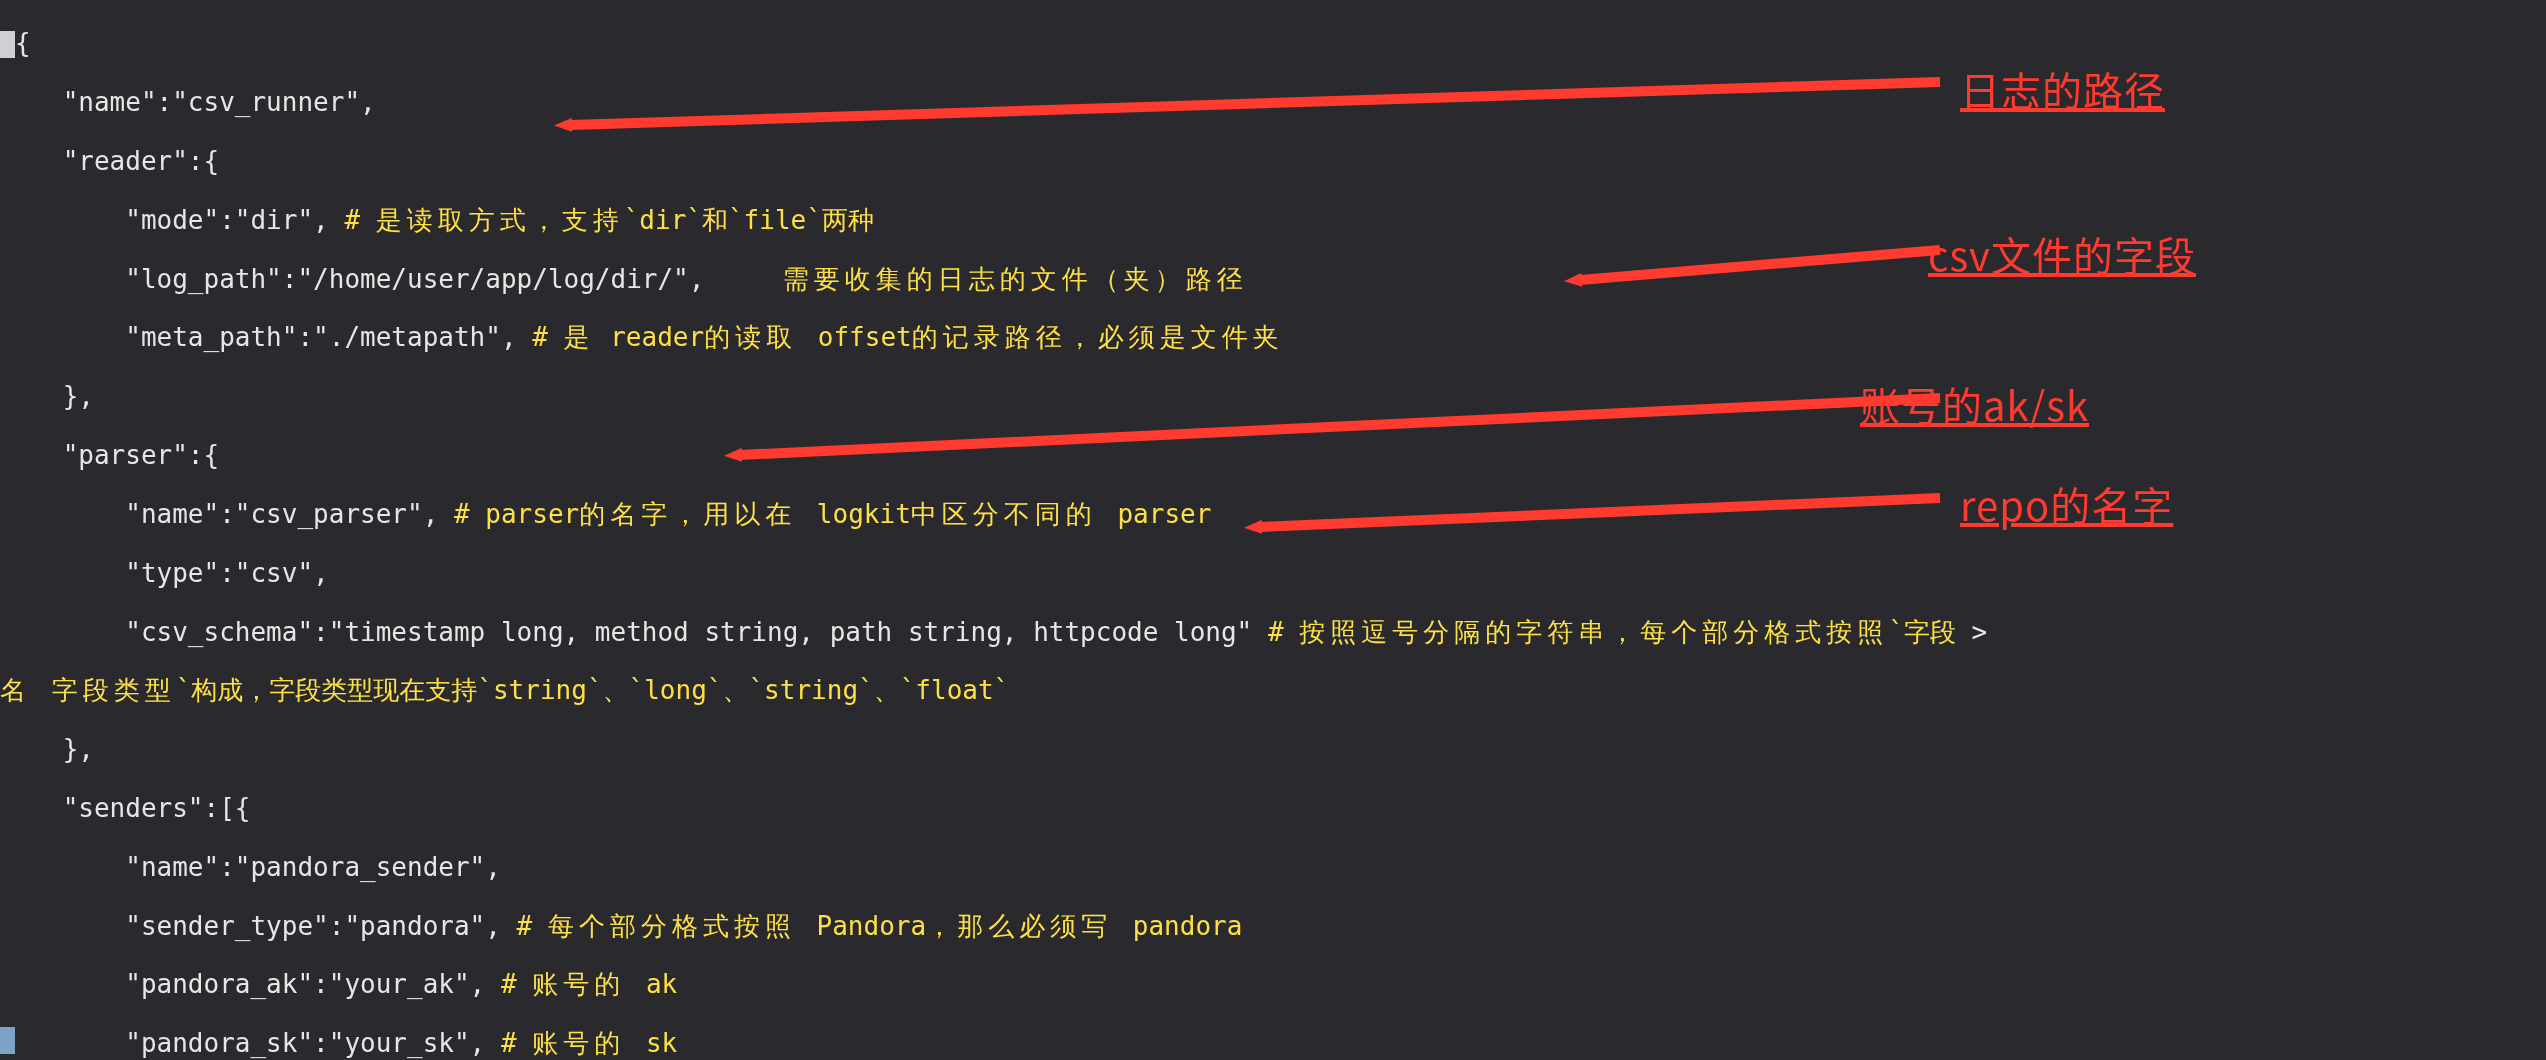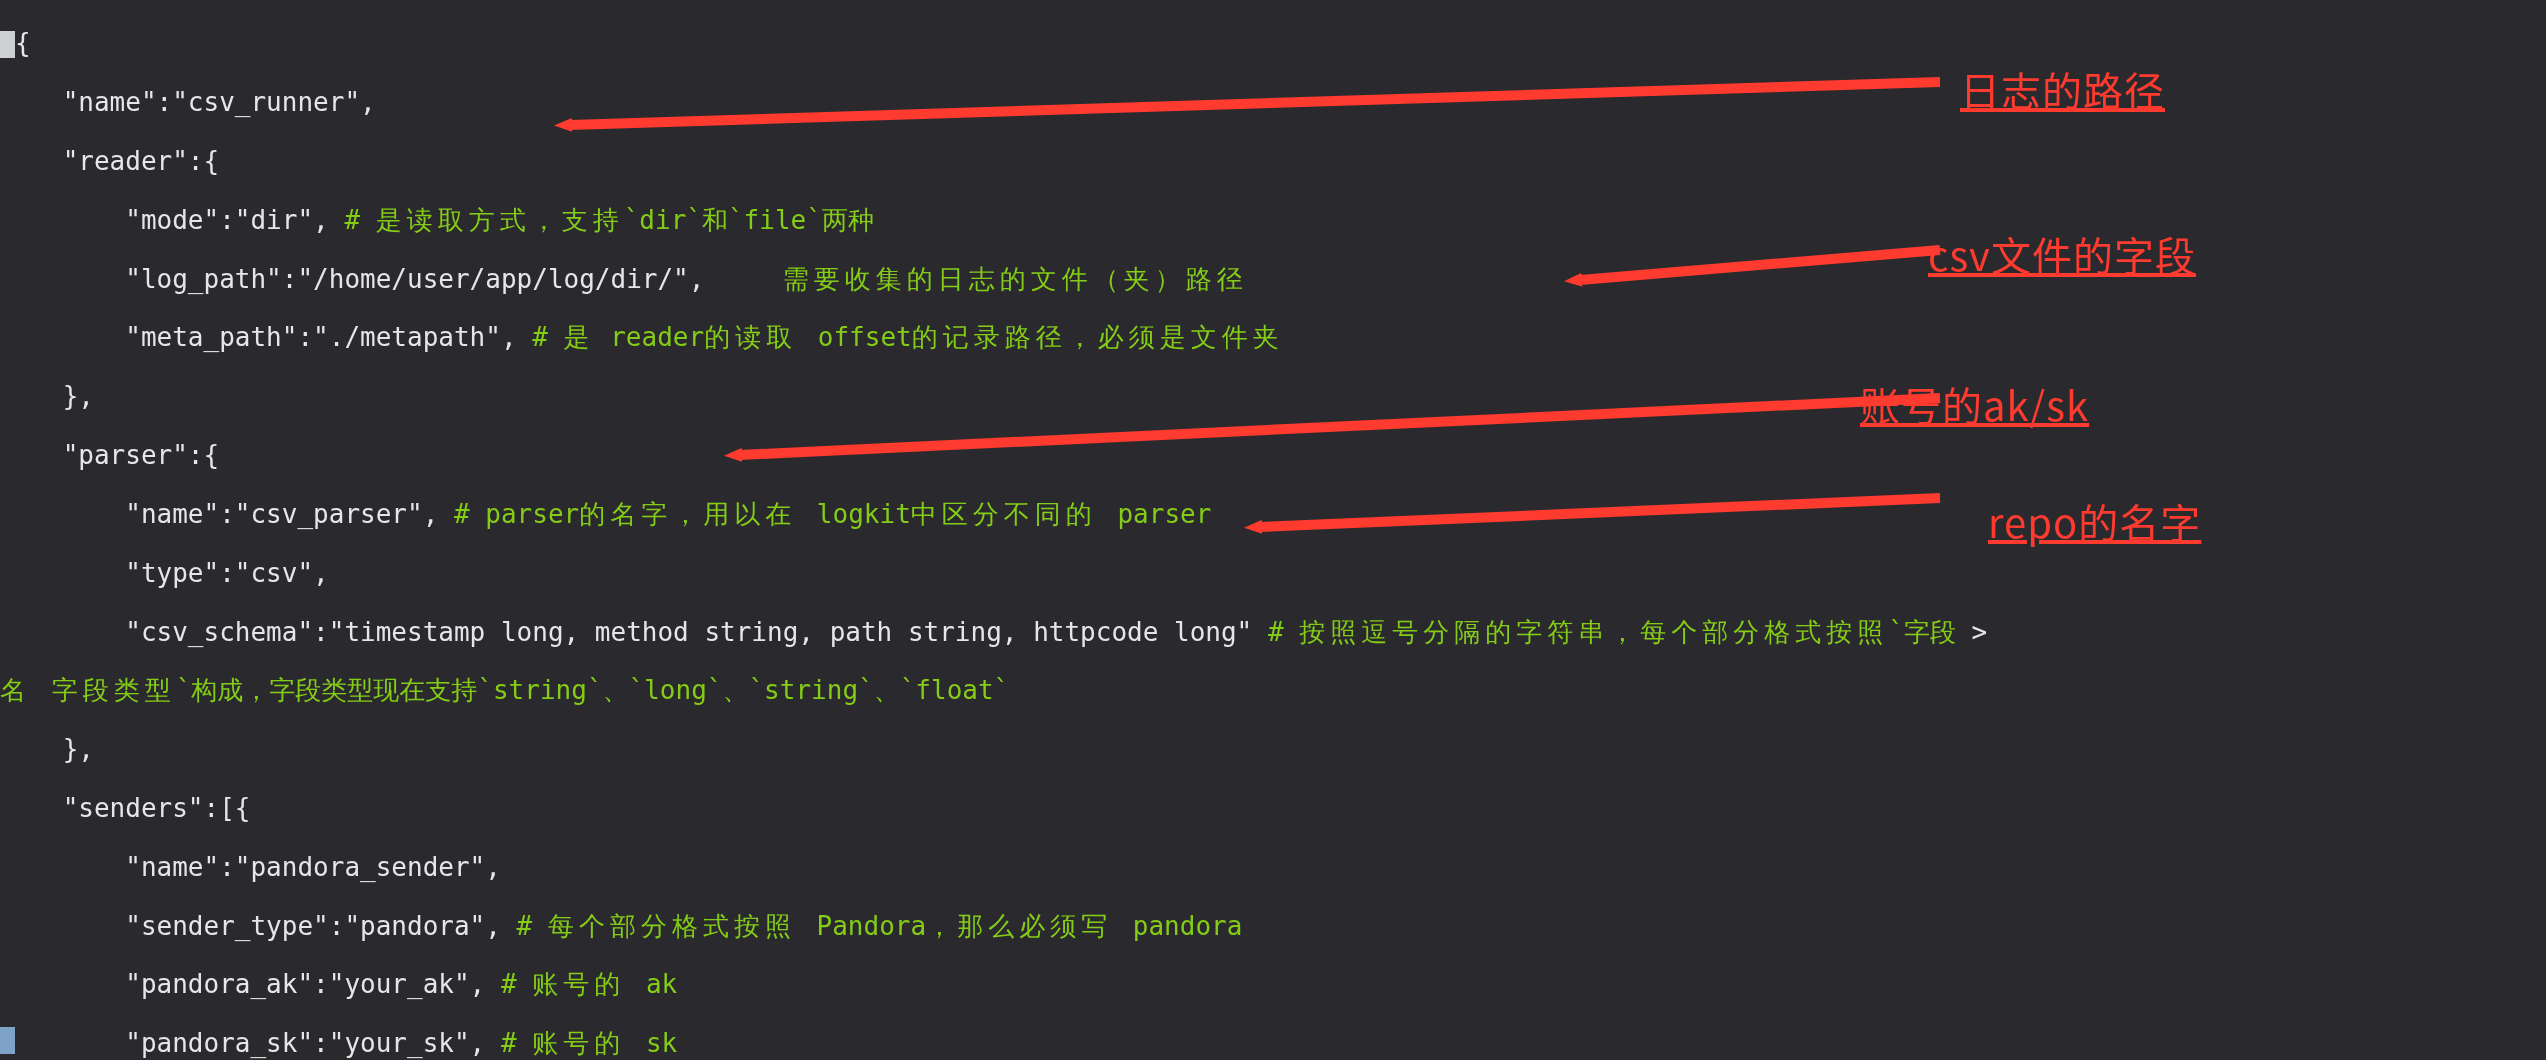--- a/index.html
+++ b/index.html
@@ -18,21 +18,21 @@
     left: 0;
     top: 0;
     width: 100%;
     white-space: pre;
     line-height: 29.4px;
   }
   .line { display: block; }
   .key     { color: #e6e6e6; }
   .str     { color: #e6e6e6; }
   .punct   { color: #e6e6e6; }
-  .comment { color: #84cc16; letter-spacing: 5px; }
+  .comment { color: #fde047; letter-spacing: 5px; }
   .comment .tight { letter-spacing: 0; }
   .tight { letter-spacing: 0; }
   .cursor {
     display: inline-block;
     width: 15px;
     height: 27px;
     background: #cfd0d3;
     vertical-align: text-bottom;
   }
   .cursor-bottom {
@@ -83,21 +83,21 @@
 
 
 
 </div>
 
 <div class="cursor-bottom"></div>
 
 <div class="annotation" style="left:1960px; top:60px;">日志的路径</div>
 <div class="annotation" style="left:1928px; top:225px;">csv文件的字段</div>
 <div class="annotation" style="left:1860px; top:375px;">账号的ak/sk</div>
-<div class="annotation" style="left:1960px; top:492px;margin-left:28px;">repo的名字</div>
+<div class="annotation" style="left:1960px; top:475px;">repo的名字</div>
 
 <svg class="arrows" width="2546" height="1060">
   <defs>
     <marker id="ah" markerWidth="18" markerHeight="14" refX="2" refY="7" orient="auto" markerUnits="userSpaceOnUse">
       <polygon points="0,0 18,7 0,14" fill="#ff3a2f"></polygon>
     </marker>
   </defs>
 
   <line x1="1940" y1="82" x2="570" y2="125" stroke="#ff3a2f" stroke-width="10" marker-end="url(#ah)"></line>
 

